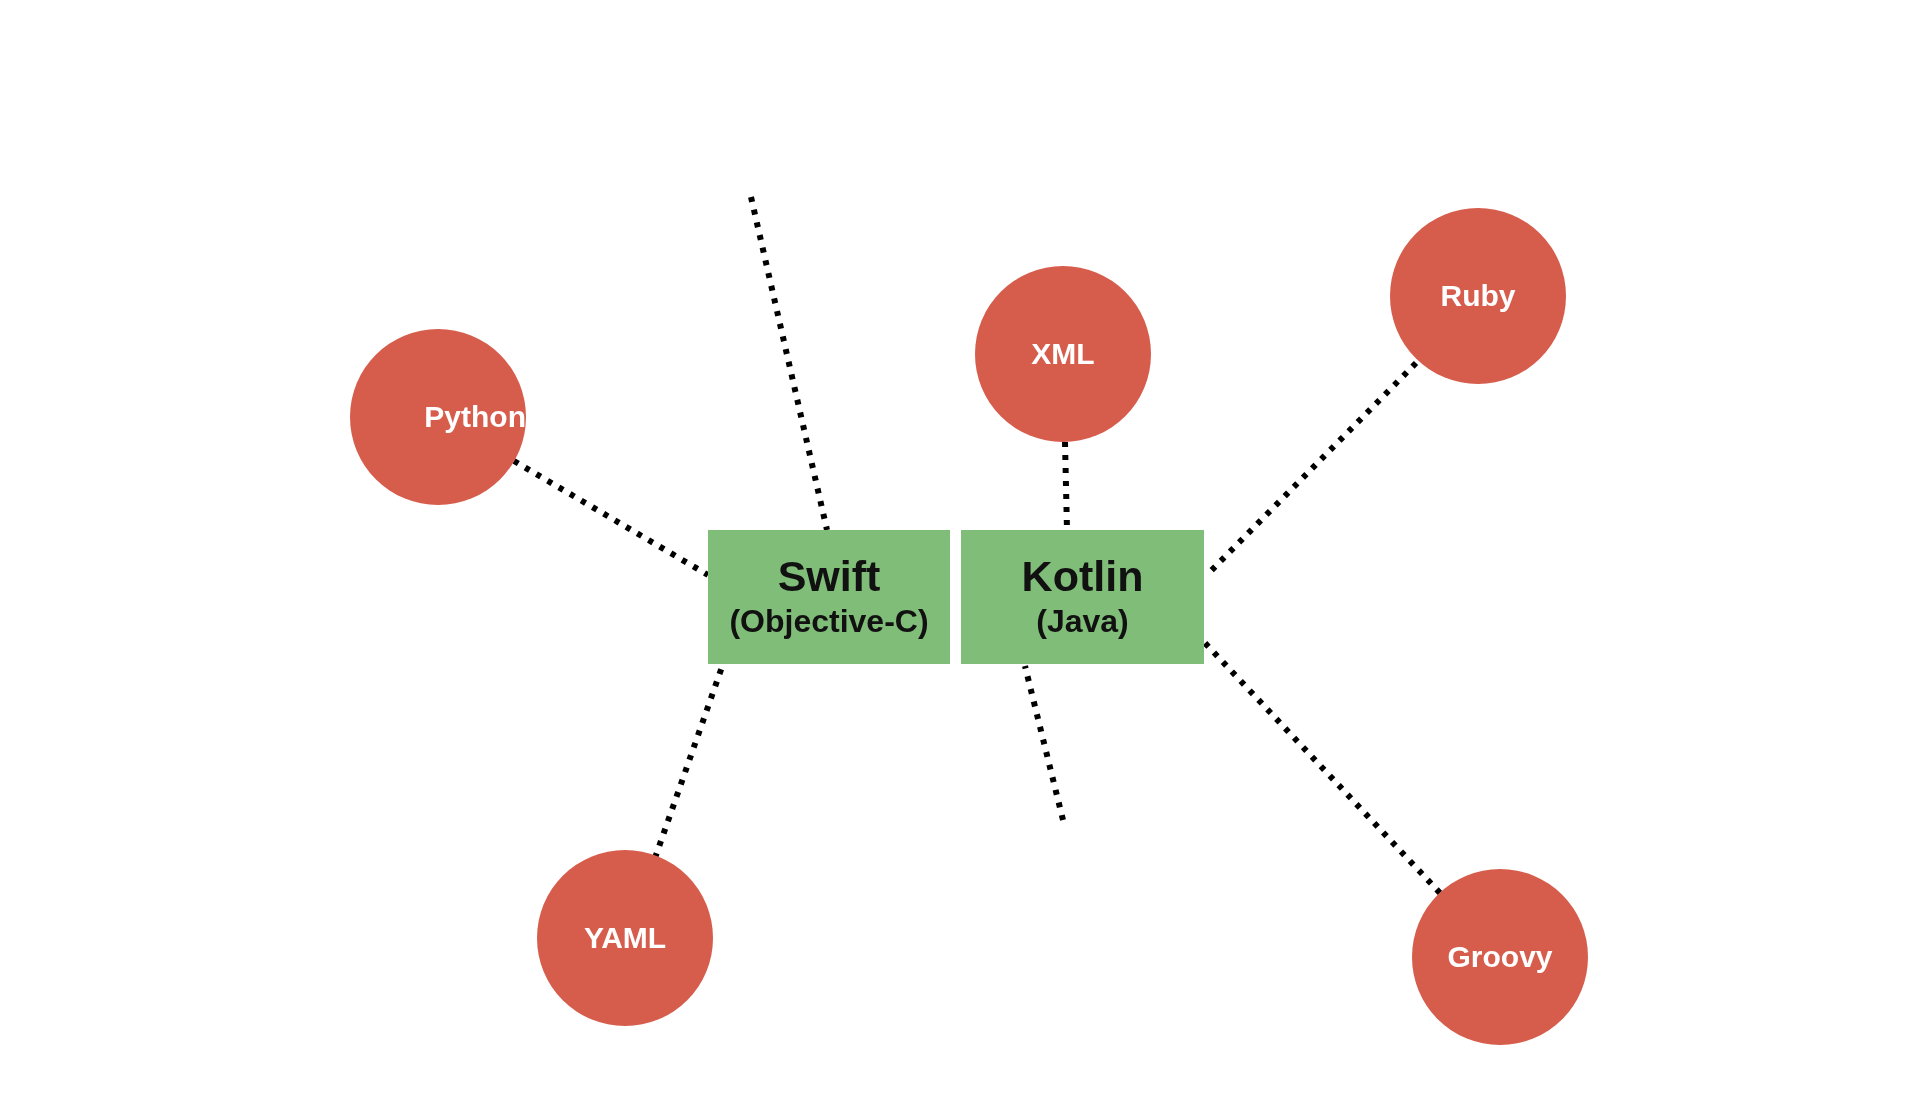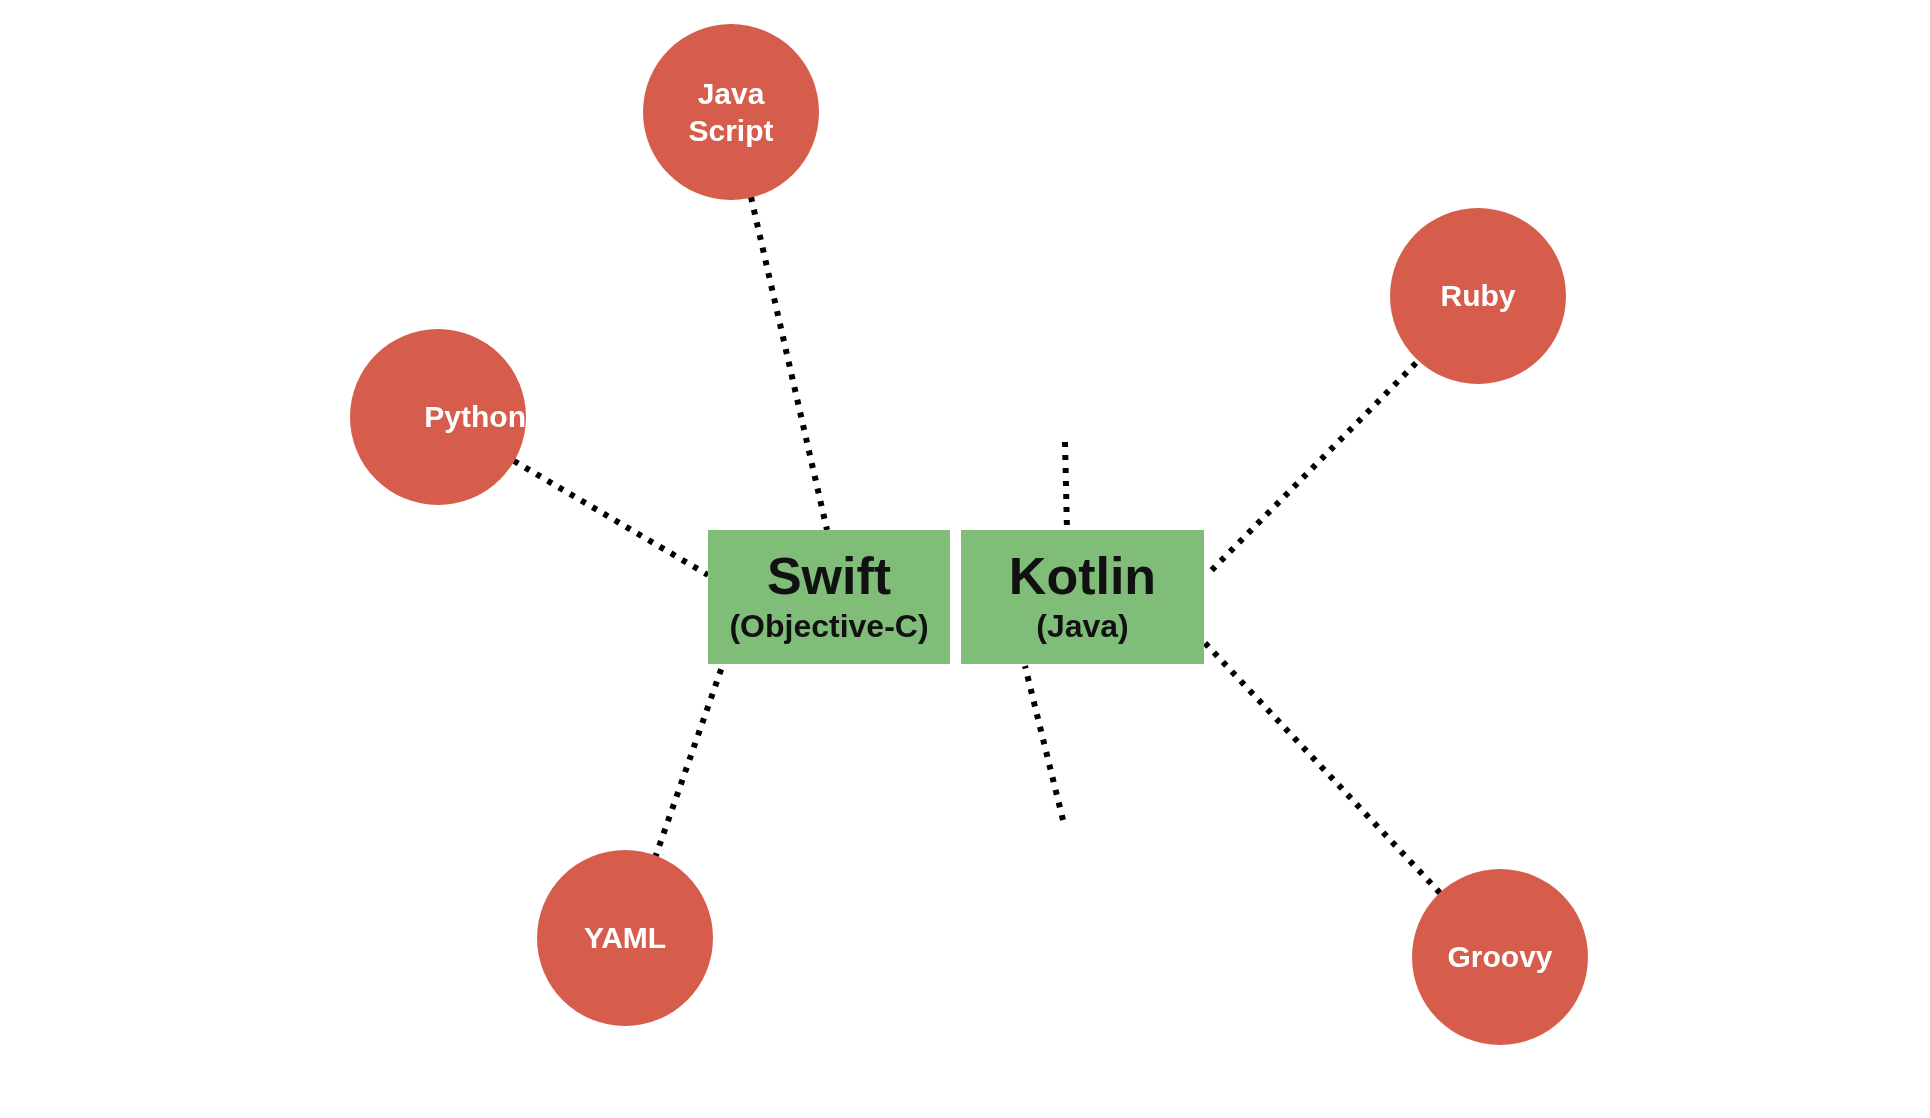--- a/index.html
+++ b/index.html
@@ -16,21 +16,21 @@
   }
   .box{
     position:absolute;
     background:var(--box-fill,#80BD79);
     display:flex;flex-direction:column;
     align-items:center;justify-content:center;
     text-align:center;
     color:var(--box-text,#111);
   }
   .box-title{
-    font-size:52px;font-weight:700;line-height:1.05;
+    font-size:43px;font-weight:700;line-height:1.05;
     letter-spacing:0;
   }
   .box-subtitle{
     font-size:32px;font-weight:700;margin-top:4px;
   }
   .circle{
     position:absolute;
     background:var(--circle-fill,#D65C4B);
     border-radius:50%;
     display:flex;align-items:center;justify-content:center;
@@ -60,26 +60,25 @@
   <div class="box" style="left: 708px; top: 530px; width: 242px; height: 134px;">
     <div class="box-title">Swift</div>
     <div class="box-subtitle">(Objective-C)</div>
   </div>
 
   <div class="box" style="left: 961px; top: 530px; width: 243px; height: 134px;">
     <div class="box-title">Kotlin</div>
     <div class="box-subtitle">(Java)</div>
   </div>
 
-  <div class="circle" style="left: 643px; top: 24px; height: 176px; width: 176px;">
-    <div class="circle-label">Java
-Script</div>
-  </div>
   <div class="circle" style="left: 350px; top: 329px; height: 176px; width: 176px; justify-content: flex-end;">
     <div class="circle-label">Python</div>
+  </div>
+  <div class="circle" style="left: 975px; top: 266px; height: 176px; width: 176px;">
+    <div class="circle-label">XML</div>
   </div>
   <div class="circle" style="left: 1390px; top: 208px; height: 176px; width: 176px;">
     <div class="circle-label">Ruby</div>
   </div>
   <div class="circle" style="left: 537px; top: 850px; height: 176px; width: 176px;">
     <div class="circle-label">YAML</div>
   </div>
   <div class="circle" style="left: 1412px; top: 869px; height: 176px; width: 176px;">
     <div class="circle-label">Groovy</div>
   </div>

